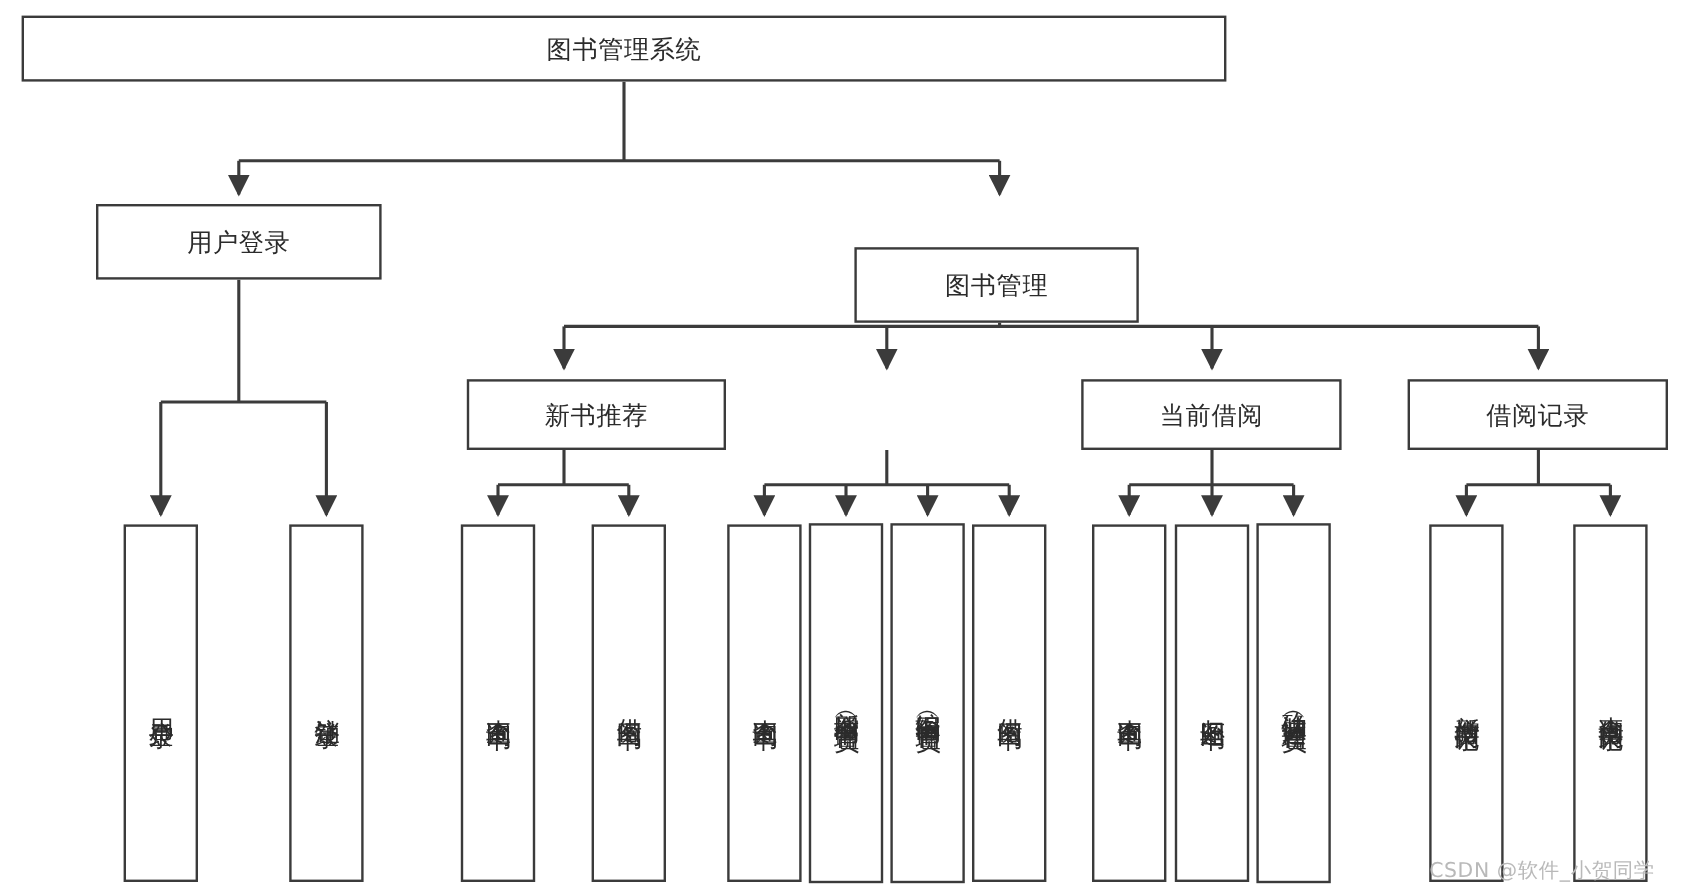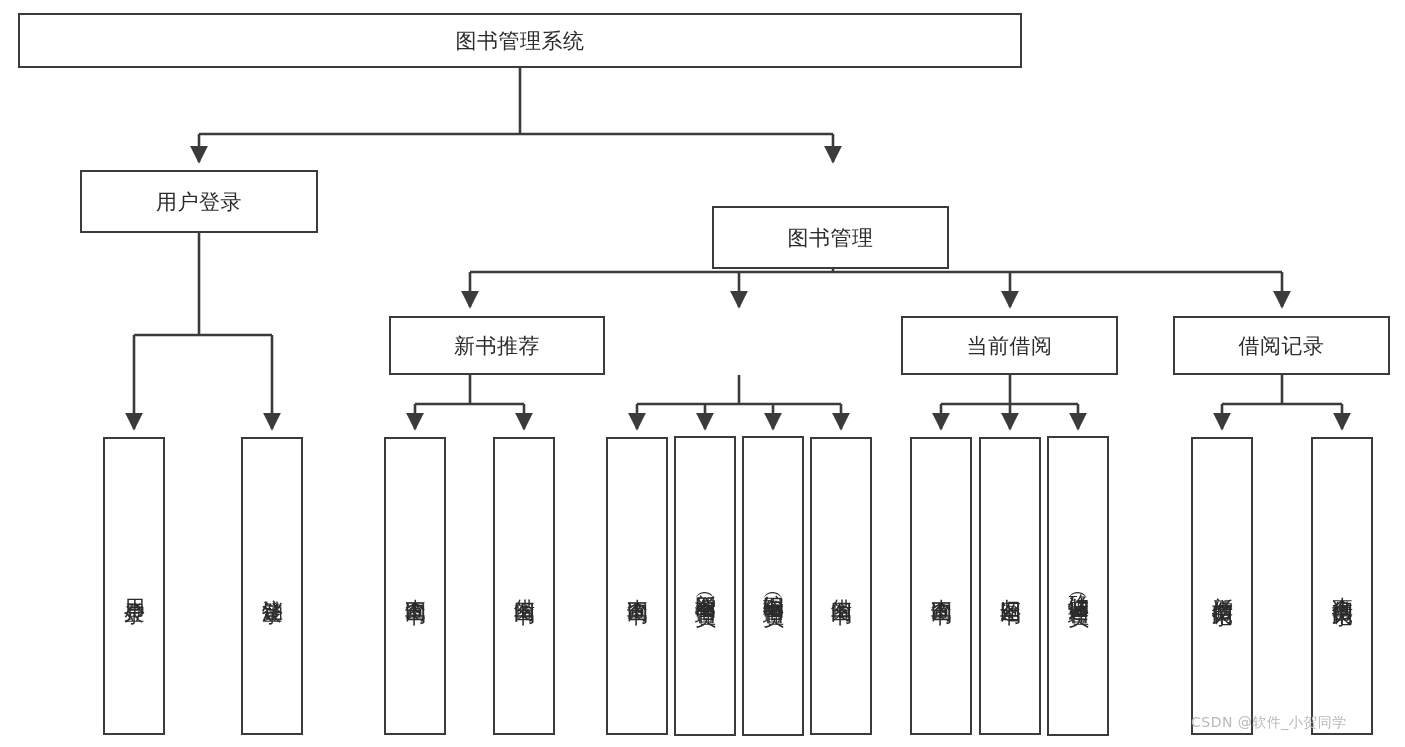--- a/index.html
+++ b/index.html
@@ -50,21 +50,21 @@
     padding-bottom: 4px;
   }
   .node.v .vtext {
     writing-mode: vertical-rl;
     text-orientation: upright;
     display: block;
     white-space: nowrap;
   }
   .watermark {
     position: absolute;
-    font-size: 14px;
+    font-size: 17px;
     color: #b9b9b9;
     white-space: nowrap;
     letter-spacing: 0.5px;
   }
 </style>
 </head>
 <body>
 
 <div id="canvas">
 

